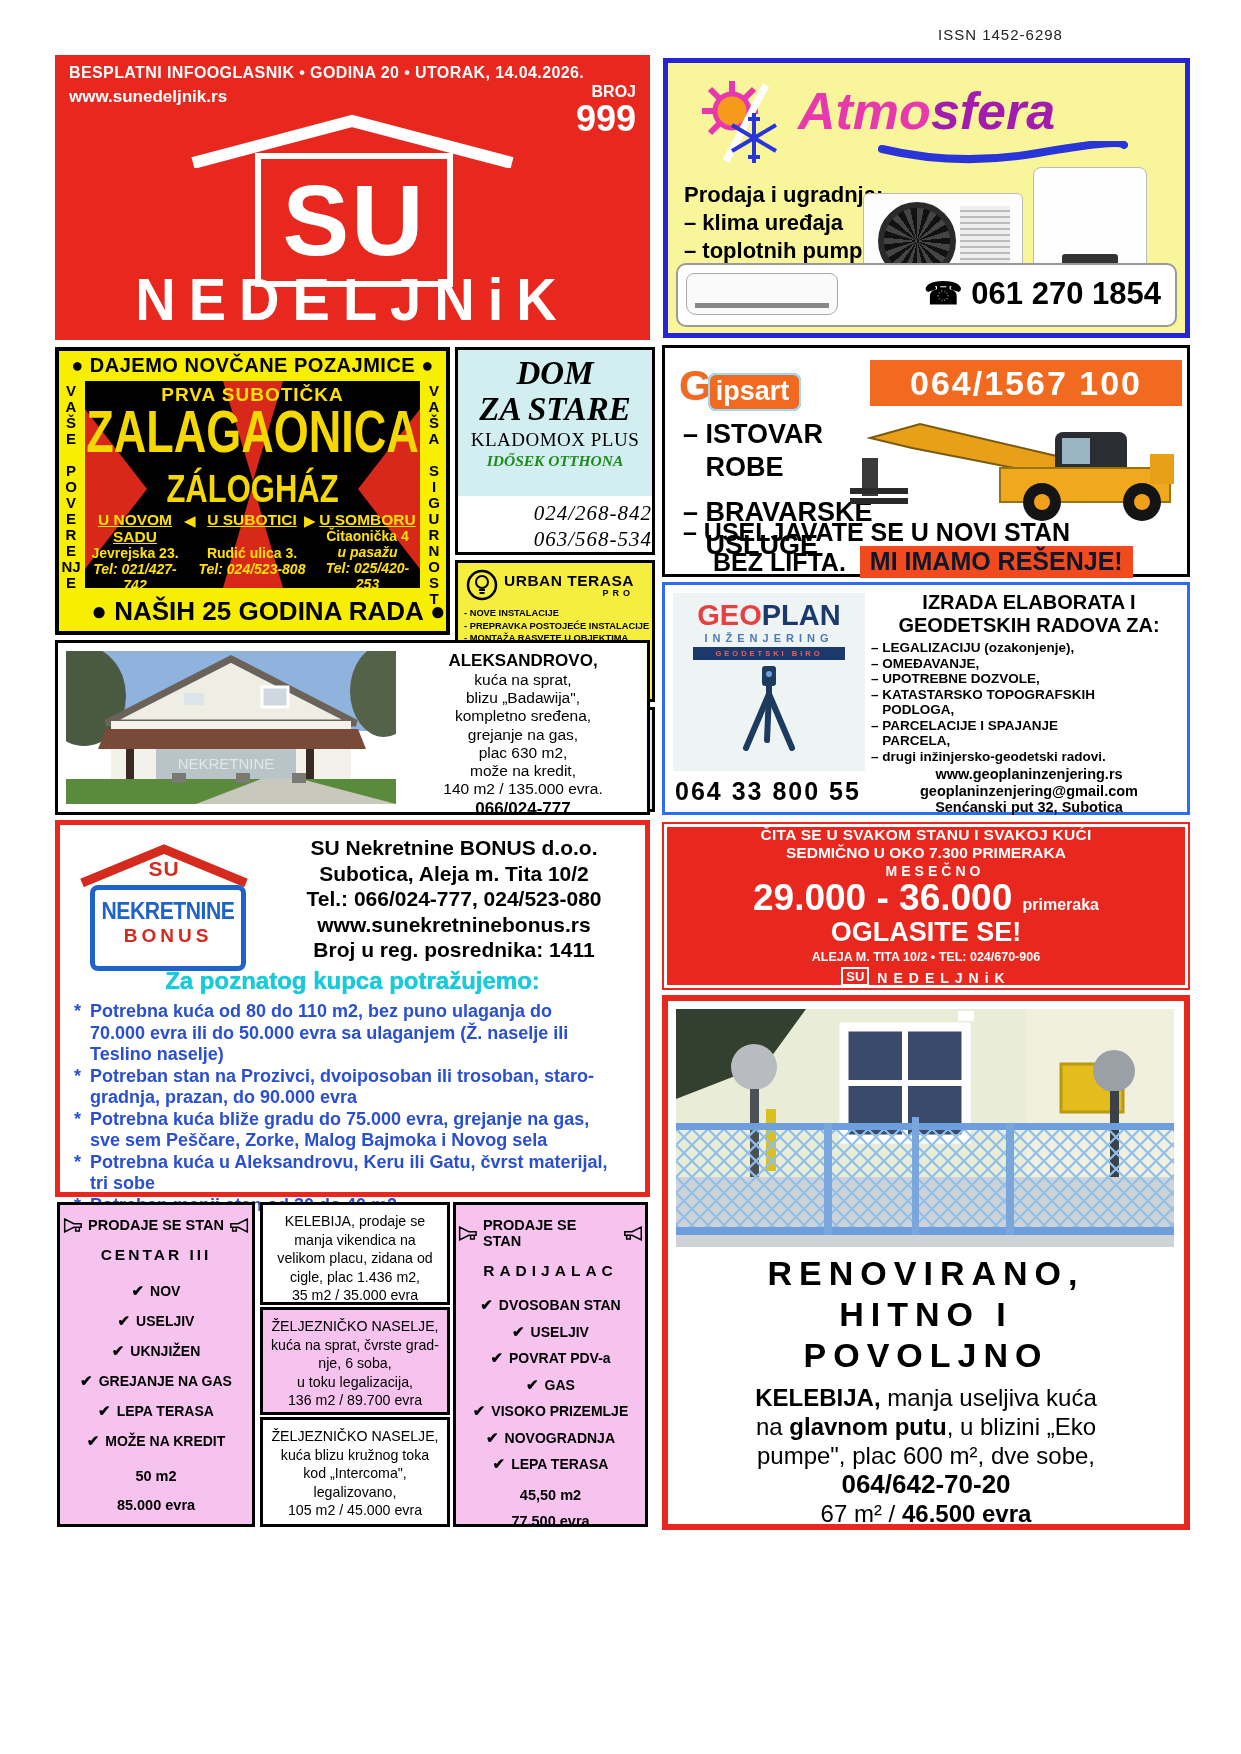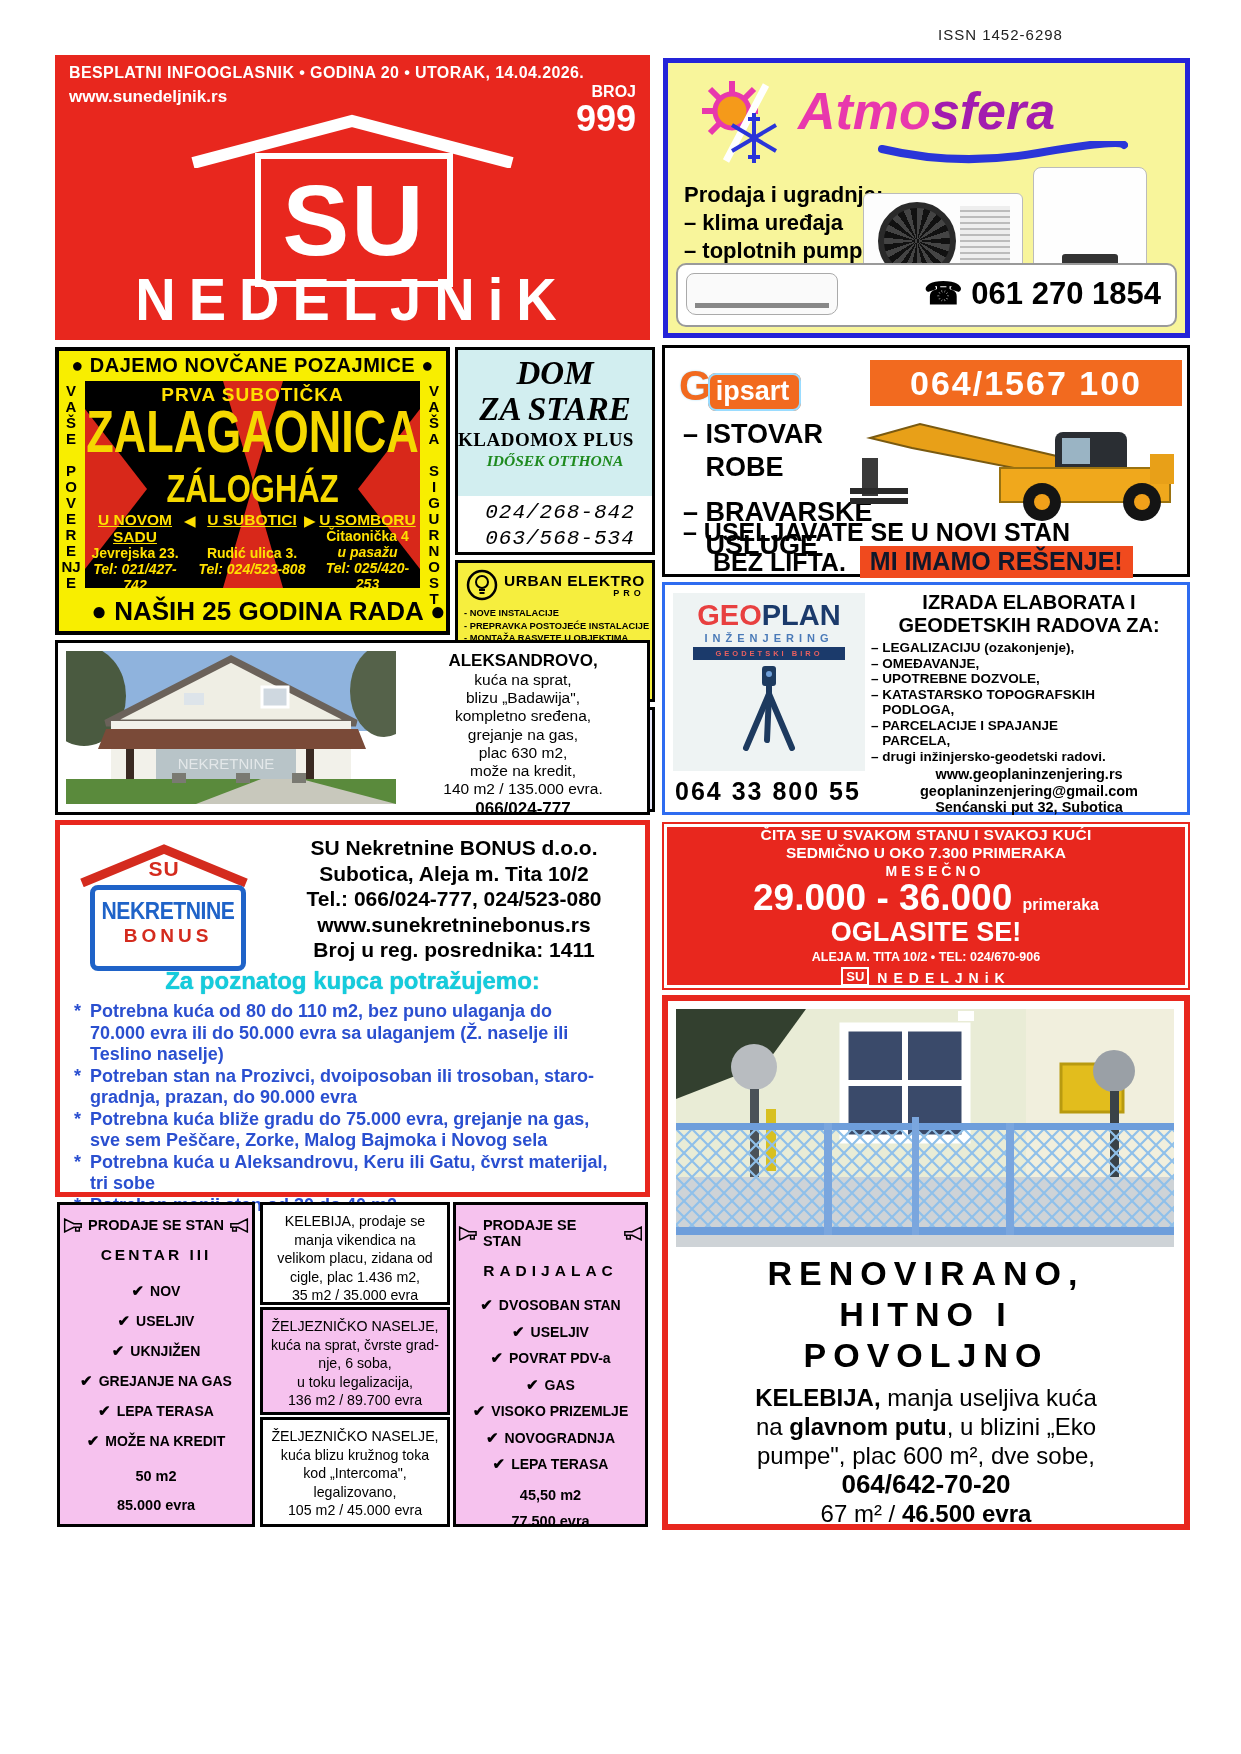--- a/index.html
+++ b/index.html
@@ -56,23 +56,23 @@
   .zala-city{font-size:15.5px;font-weight:900;text-decoration:underline;white-space:pre-line;line-height:17px;}
   .zala-addr{font-weight:800;}
   .zala-tel{font-weight:900;font-style:italic;}
   .zala-arrow{color:#ffe000;font-size:15px;top:131px;}
   .zala-bot{left:0;right:0;bottom:4px;text-align:center;font-size:26px;font-weight:700;padding-left:32px;}
 
   
   .dom{left:455px;top:347px;width:200px;height:208px;border:3px solid #000;box-sizing:border-box;background:#fff;}
   .dom-cyan{left:0;right:0;top:0;height:146px;background:#d2eef0;font-family:"Liberation Serif",serif;}
   .dom-title{margin-top:6px;font-size:33px;font-weight:900;font-style:italic;line-height:1.08;text-align:center;}
-  .dom-name{margin-top:2px;font-size:19px;font-weight:700;text-align:left;letter-spacing:.5px;}
+  .dom-name{margin-top:2px;font-size:19px;font-weight:400;text-align:center;letter-spacing:.5px;}
   .dom-sub{margin-top:1px;font-size:15.5px;font-weight:bold;font-style:italic;color:#1e8a1e;text-align:center;}
-  .dom-phones{left:0;right:0;top:150px;font-family:Liberation Mono, monospace;font-style:italic;font-size:21px;line-height:26px;text-align:center;letter-spacing:1px;margin-left:10px;}
+  .dom-phones{left:0;right:0;top:150px;font-family:Liberation Serif, serif;font-style:italic;font-size:21px;line-height:26px;text-align:right;letter-spacing:1px;margin-left:10px;}
 
   
   .urban{left:455px;top:560px;width:200px;height:142px;background:#f6ee3e;border:3px solid #000;box-sizing:border-box;}
   .urban-head{left:8px;top:6px;display:flex;align-items:center;gap:6px;}
   .urban-name{font-size:15.5px;font-weight:900;letter-spacing:.5px;}
   .urban-pro{font-size:9px;font-weight:700;letter-spacing:4px;text-align:right;margin-top:-2px;}
   .urban-list{left:6px;top:44px;font-size:9.3px;font-weight:800;line-height:12.6px;white-space:pre-line;}
   .urban-phone{left:8px;bottom:4px;font-size:21px;font-weight:900;}
   .urban-bulb2{right:6px;bottom:6px;width:28px;height:32px;}
 
@@ -313,21 +313,21 @@
   </div>
 
   <div class="abs urban">
     <div class="abs urban-head">
       <svg width="32" height="32" viewBox="0 0 32 32">
         <circle cx="16" cy="16" r="14" fill="none" stroke="#000" stroke-width="2.5"></circle>
         <circle cx="16" cy="13" r="6" fill="none" stroke="#000" stroke-width="2"></circle>
         <path d="M13 21 h6 M13.5 24 h5" stroke="#000" stroke-width="1.8" fill="none"></path>
       </svg>
       <div>
-        <div class="urban-name">URBAN ELEKTRO</div>
+        <div class="urban-name">URBAN TERASA</div>
         <div class="urban-pro">PRO</div>
       </div>
     </div>
     <div class="abs urban-list">- NOVE INSTALACIJE
 - PREPRAVKA POSTOJEĆE INSTALACIJE
 - MONTAŽA RASVETE U OBJEKTIMA
 - POVEZIVANJE RAZVODNIH ORMANA
 - ZAMENA STARIH OSIGURAČA
 - ČIŠĆENJE BOJLERA itd.</div>
     <div class="abs urban-phone">060/08-12-445</div>

